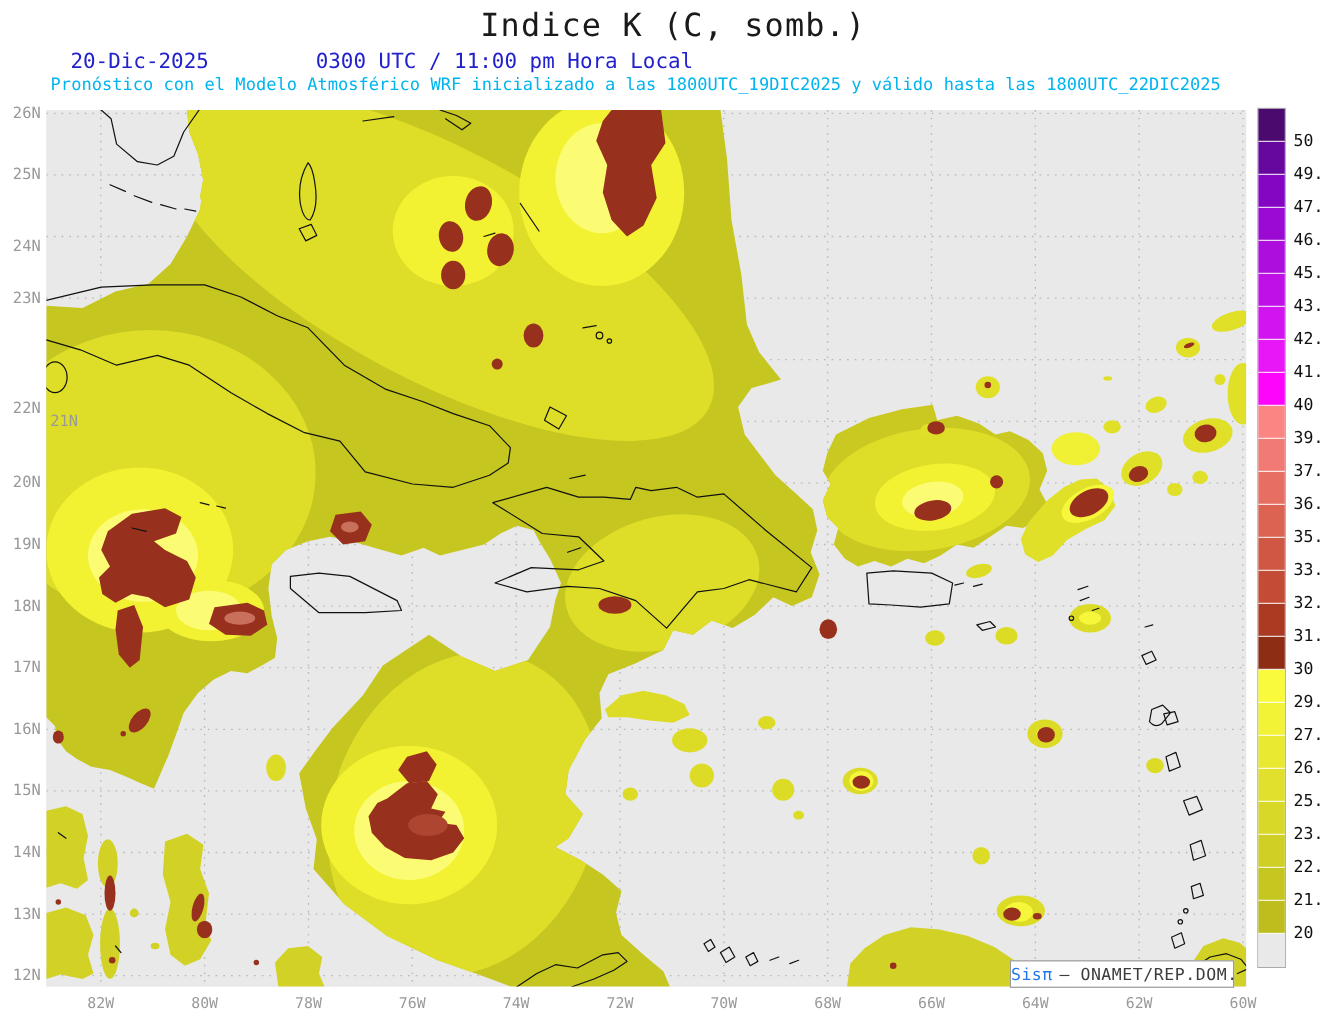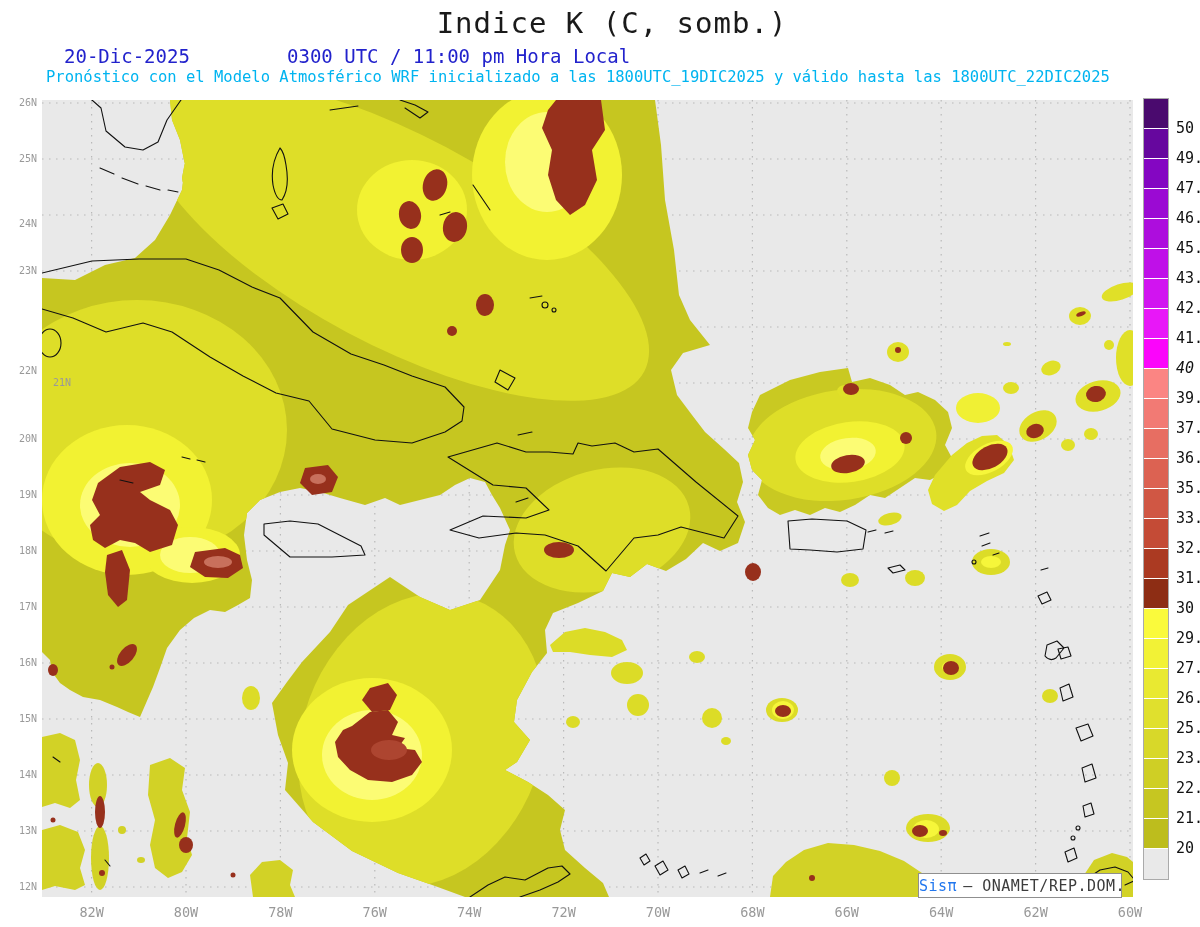--- a/index.html
+++ b/index.html
@@ -7,21 +7,21 @@
        font-family:"DejaVu Sans Mono", monospace;}
   .abs{position:absolute;}
   #title{top:6px;left:612px;transform:translateX(-50%);font-size:29px;letter-spacing:1px;
          color:#1a1a1a;white-space:nowrap;}
   .blue-line{top:45px;font-size:19px;font-weight:500;color:#2222cc;white-space:nowrap;letter-spacing:0px;}
   #date-label{left:64px;}
   #time-label{left:287px;}
   #model-line{top:68px;left:46px;font-size:15.5px;font-weight:500;color:#00b4f0;white-space:nowrap;}
   #map-area{left:42px;top:100px;width:1091px;height:797px;background:#e9e9e9;overflow:hidden;}
   #map-svg{position:absolute;left:0;top:0;}
-  .lat-label{position:absolute;left:0;width:37px;text-align:right;font-size:10px;color:#999;
+  .lat-label{position:absolute;left:0;width:37px;text-align:right;font-size:14px;color:#999;
              height:16px;line-height:16px;}
   .lon-label{position:absolute;font-size:13.5px;color:#999;transform:translateX(-50%);white-space:nowrap;}
   #colorbar{left:1143px;top:98px;width:24px;height:780px;border:1px solid #aaaaaa;background:#ffffff;
             display:flex;flex-direction:column;}
   .cb-seg{height:30px;box-sizing:border-box;border-bottom:1px solid #ffffff;}
   .cb-seg:last-child{border-bottom:none;}
   .cb-label{position:absolute;left:1176px;font-size:15px;color:#111;white-space:nowrap;}
   #attribution{left:918px;top:873px;width:202px;height:23px;background:#ffffff;border:1px solid #8f8f8f;
                display:flex;align-items:center;justify-content:flex-start;font-size:15px;letter-spacing:0.5px;
                white-space:nowrap;}
@@ -333,21 +333,21 @@
   </div>
 <div id="colorbar-labels">
     <div class="cb-label abs" style="top: 119px;">50</div>
     <div class="cb-label abs" style="top: 149px;">49.1</div>
     <div class="cb-label abs" style="top: 179px;">47.8</div>
     <div class="cb-label abs" style="top: 209px;">46.5</div>
     <div class="cb-label abs" style="top: 239px;">45.2</div>
     <div class="cb-label abs" style="top: 269px;">43.9</div>
     <div class="cb-label abs" style="top: 299px;">42.6</div>
     <div class="cb-label abs" style="top: 329px;">41.3</div>
-    <div class="cb-label abs" style="top: 359px; font-style: italic;">40</div>
+    <div class="cb-label abs" style="top: 359px;">40</div>
     <div class="cb-label abs" style="top: 389px;">39.1</div>
     <div class="cb-label abs" style="top: 419px;">37.8</div>
     <div class="cb-label abs" style="top: 449px;">36.5</div>
     <div class="cb-label abs" style="top: 479px;">35.2</div>
     <div class="cb-label abs" style="top: 509px;">33.9</div>
     <div class="cb-label abs" style="top: 539px;">32.6</div>
     <div class="cb-label abs" style="top: 569px;">31.3</div>
     <div class="cb-label abs" style="top: 599px;">30</div>
     <div class="cb-label abs" style="top: 629px;">29.1</div>
     <div class="cb-label abs" style="top: 659px;">27.8</div>

